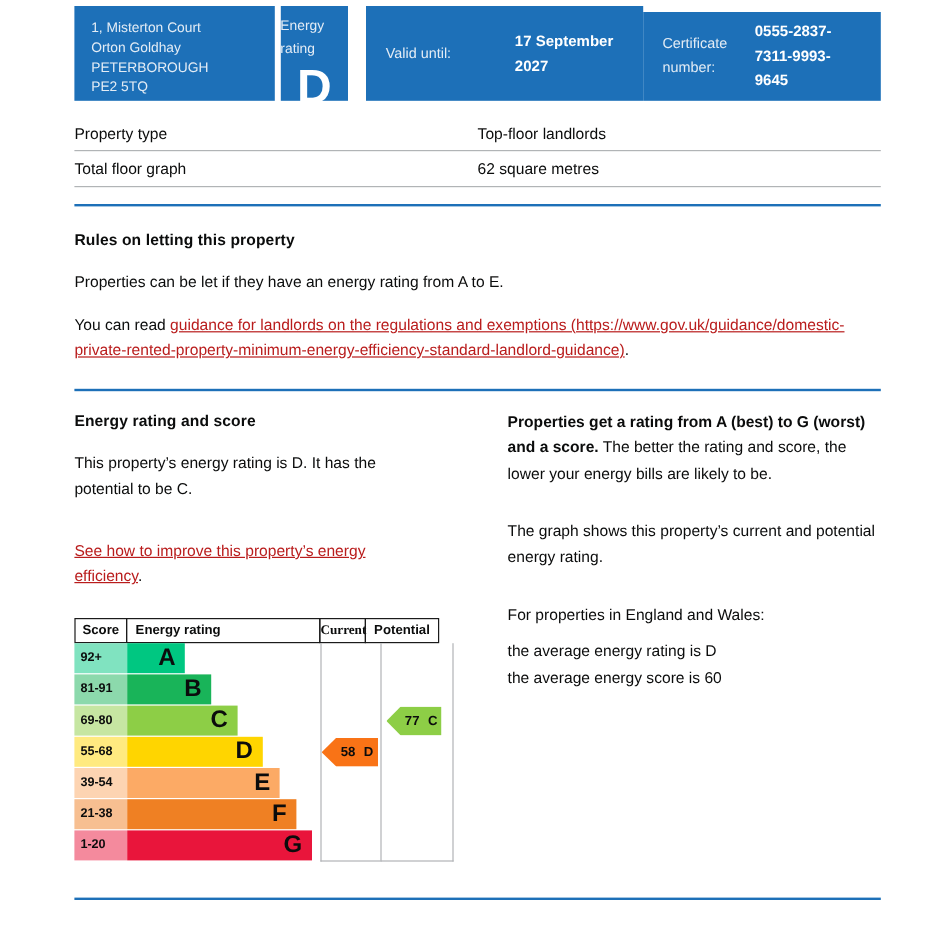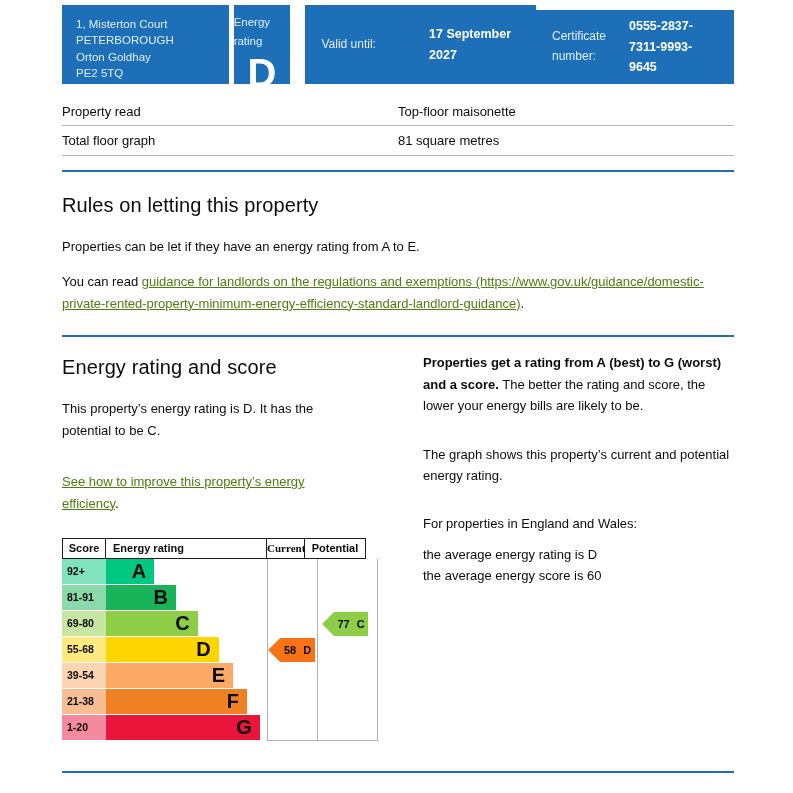--- a/index.html
+++ b/index.html
@@ -25,23 +25,23 @@
   .hdr-right .row + .row { margin-top:5px; }
   .hdr-right .lbl { width:134px; font-size:12px; color:#e3ecf5; }
   .hdr-right .val { font-weight:bold; font-size:12.5px; }
 
   
   .ptable { margin-top:13px; }
   .ptable .trow { display:grid; grid-template-columns:336px 1fr; padding:4px 0 3px 0; border-bottom:1px solid #b1b4b6; }
 
   .bluerule { border:none; border-top:2px solid #1d70b8; margin-top:14px; }
 
-  h2 { font-size:20px; font-weight:normal; margin-top:17px; letter-spacing:0.1px; }
+  h2 { font-size:13px; font-weight:bold; margin-top:17px; letter-spacing:0.1px; }
   p.body { margin-top:14px; max-width:660px; }
-  a, .link { color:#4d7c0f; text-decoration:underline; cursor:pointer; }
+  a, .link { color:#b91c1c; text-decoration:underline; cursor:pointer; }
 
   
   .cols { display:grid; grid-template-columns:338px 1fr; column-gap:23px; margin-top:0; }
   .cols .left h2 { margin-top:14px; }
   .cols .left p.body { max-width:300px; }
   .cols .left .linkp { margin-top:30px; max-width:300px; }
   .cols .right { padding-top:15px; }
   .cols .right p { max-width:312px; margin-bottom:27px; }
   .cols .right p.tight { margin-bottom:0; }
   .cols .right .lead { font-weight:bold; }
@@ -76,48 +76,48 @@
   .endrule { margin-top:30px; }
 </style>
 </head>
 <body>
 
 <div class="page">
 
   <div class="hdr">
     <div class="box addr">
       <div>1, Misterton Court</div>
+      <div>Orton Goldhay</div>
       <div>PETERBOROUGH</div>
-      <div>Orton Goldhay</div>
       <div>PE2 5TQ</div>
     </div>
     <div class="box rating-box">
       <div class="lbl">Energy rating</div>
       <div class="big">D</div>
     </div>
     <div class="hdr-right">
       <div class="box row">
         <span class="lbl">Valid until:</span>
         <span class="val">17 September 2027</span>
       </div>
       <div class="box row">
         <span class="lbl">Certificate number:</span>
         <span class="val">0555-2837-7311-9993-9645</span>
       </div>
     </div>
   </div>
 
   <div class="ptable">
     <div class="trow">
-      <span>Property read</span>
-      <span>Top-floor maisonette</span>
+      <span>Property type</span>
+      <span>Top-floor landlords</span>
     </div>
     <div class="trow">
       <span>Total floor graph</span>
-      <span>81 square metres</span>
+      <span>62 square metres</span>
     </div>
   </div>
 
   <hr class="bluerule">
 
   <h2>Rules on letting this property</h2>
   <p class="body">Properties can be let if they have an energy rating from A to E.</p>
   <p class="body"><span>You can read </span><span class="link">guidance for landlords on the regulations and exemptions (https://www.gov.uk/guidance/domestic-private-rented-property-minimum-energy-efficiency-standard-landlord-guidance)</span><span>.</span></p>
 
   <hr class="bluerule" style="margin-top:21px">

